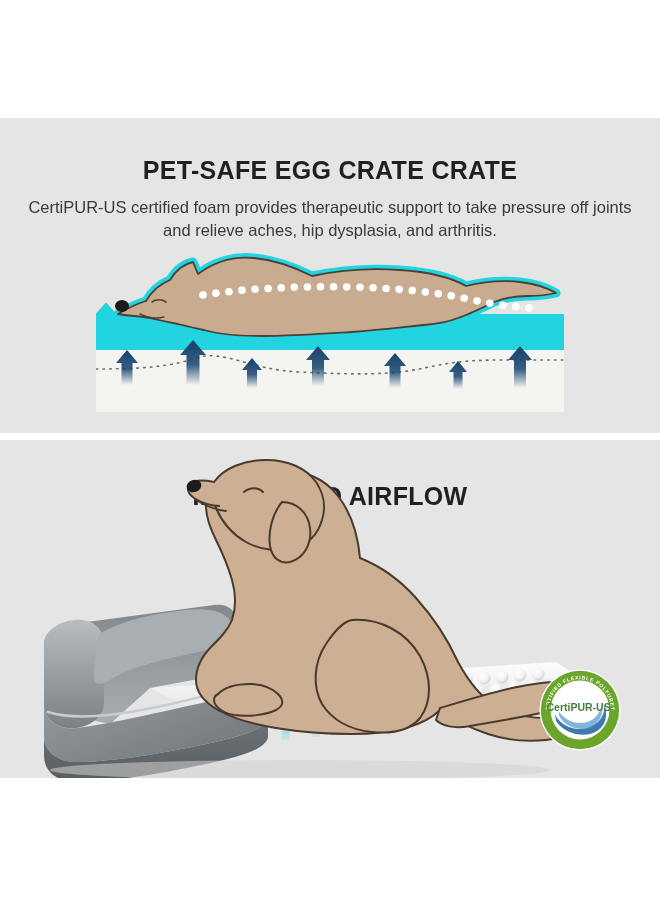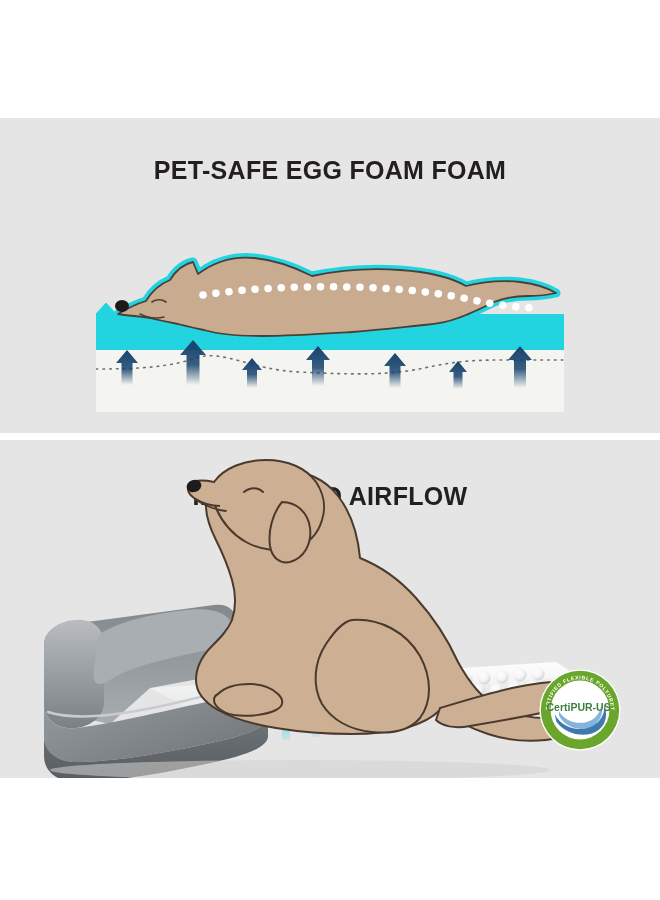--- a/index.html
+++ b/index.html
@@ -105,22 +105,23 @@
     height: 84px;
   }
 </style>
 </head>
 <body>
 
 <div class="stage">
 
   <div class="panel panel-top">
 
-    <div class="heading heading-1">PET-SAFE EGG FOAM FOAM</div>
-
+    <div class="heading heading-1">PET-SAFE EGG CRATE CRATE</div>
+
+    <div class="subcopy">CertiPUR-US certified foam provides therapeutic support to take pressure off joints and relieve aches, hip dysplasia, and arthritis.</div>
 
     <svg class="xsec" viewBox="0 0 660 315">
       <defs>
         <linearGradient id="arrowFade" x1="0" y1="1" x2="0" y2="0">
           <stop offset="0%" stop-color="#17436e" stop-opacity="0"></stop>
           <stop offset="45%" stop-color="#17436e" stop-opacity="0.85"></stop>
           <stop offset="100%" stop-color="#17436e" stop-opacity="1"></stop>
         </linearGradient>
         <clipPath id="baseClip">
           <rect x="96" y="235" width="468" height="58"></rect>

